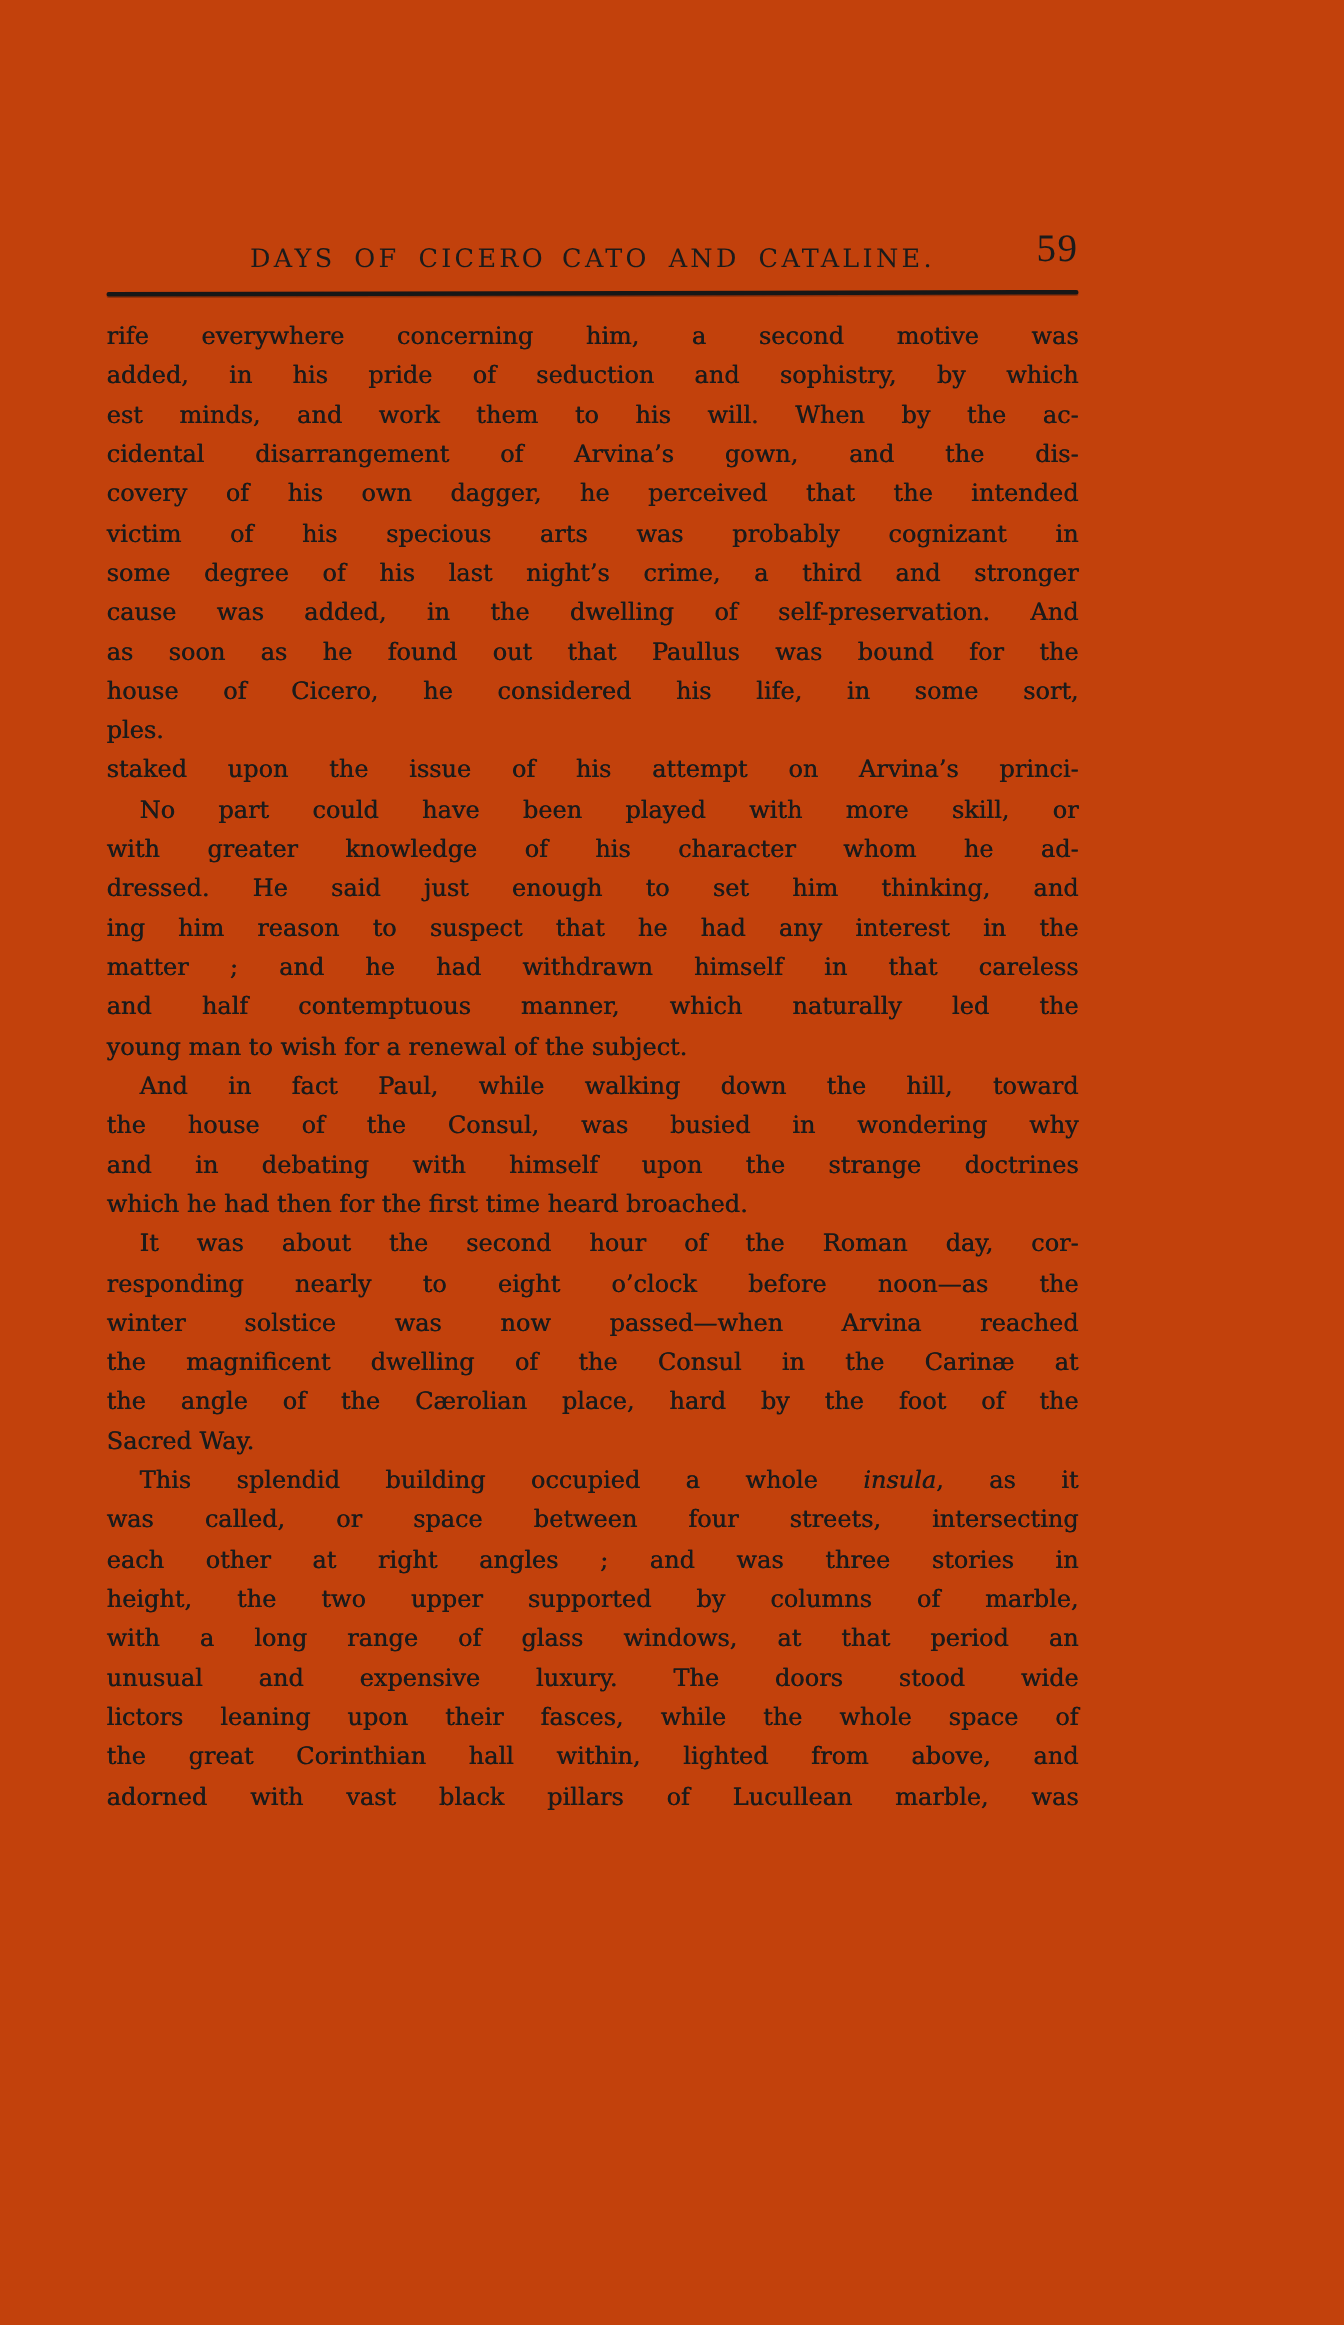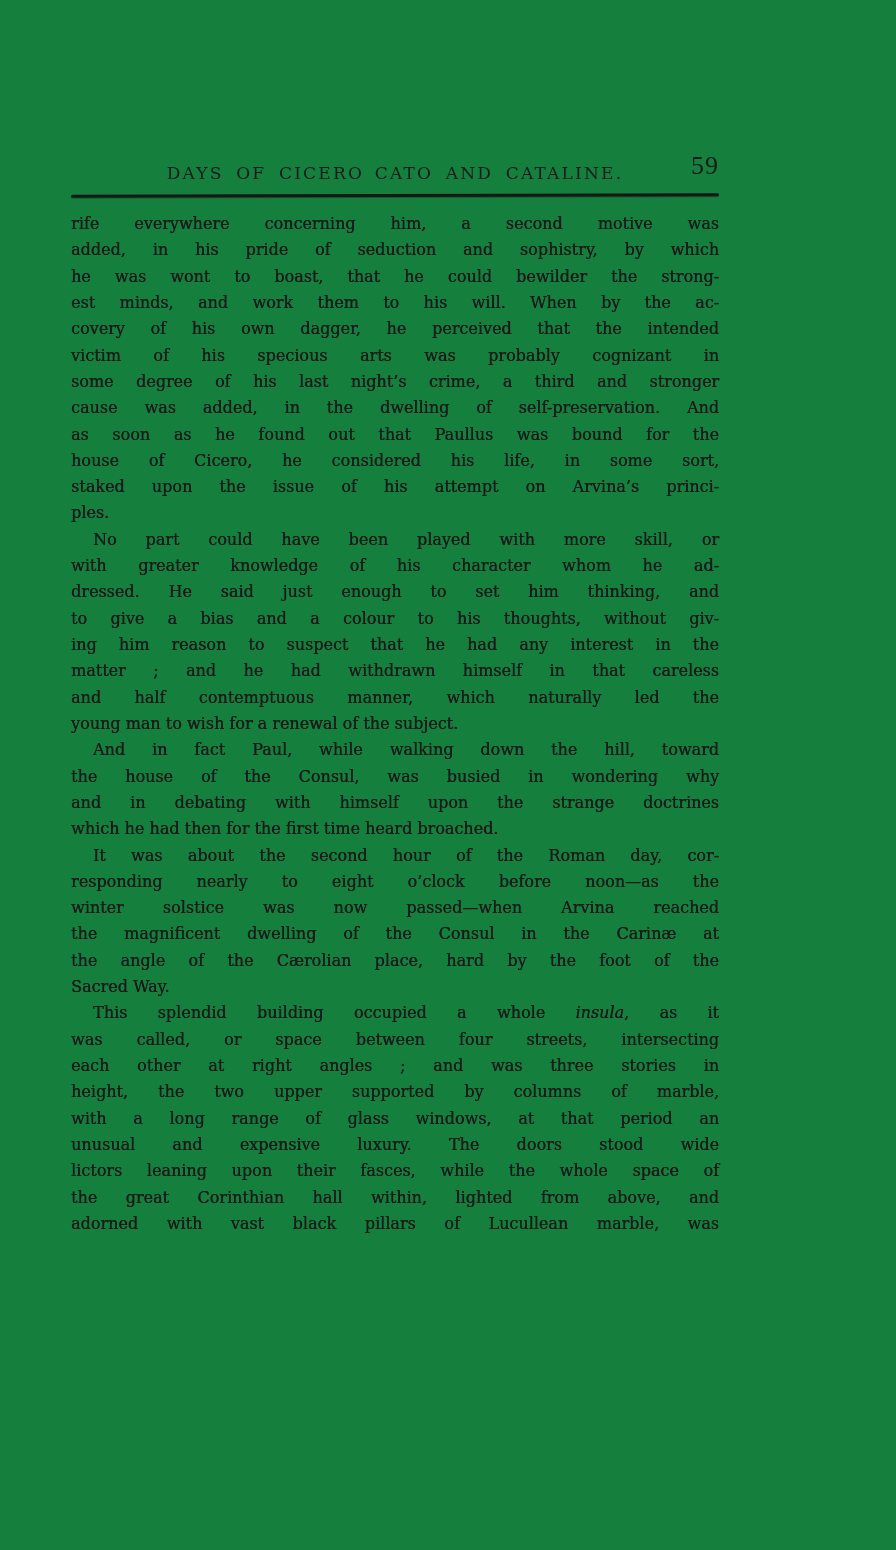--- a/index.html
+++ b/index.html
@@ -1,20 +1,20 @@
 <!DOCTYPE html>
 <html><head>
 <meta charset="utf-8">
 <style>
   html, body { margin: 0; padding: 0; background: #ffffff; }
   .page {
     position: relative;
     width: 896px;
     height: 1550px;
-    background: #15803d;
+    background: #c2410c;
     font-family: "DejaVu Serif", serif;
     color: #1b1b1b;
     overflow: hidden;
   }
   .header {
     position: absolute;
     top: 150px;
     left: 71px;
     width: 648px;
     height: 40px;
@@ -70,34 +70,33 @@
 
 <div class="page">
   <div class="header">
     <div class="running-title">DAYS OF CICERO CATO AND CATALINE.</div>
     <div class="page-number">59</div>
   </div>
   <div class="header-rule"></div>
   <div class="page-text">
       <div class="line"><span>rife everywhere concerning him, a second motive was</span></div>
       <div class="line"><span>added, in his pride of seduction and sophistry, by which</span></div>
-      <div class="line"><span>he was wont to boast, that he could bewilder the strong-</span></div>
       <div class="line"><span>est minds, and work them to his will. When by the ac-</span></div>
+      <div class="line"><span>cidental disarrangement of Arvina’s gown, and the dis-</span></div>
       <div class="line"><span>covery of his own dagger, he perceived that the intended</span></div>
       <div class="line"><span>victim of his specious arts was probably cognizant in</span></div>
       <div class="line"><span>some degree of his last night’s crime, a third and stronger</span></div>
       <div class="line"><span>cause was added, in the dwelling of self-preservation. And</span></div>
       <div class="line"><span>as soon as he found out that Paullus was bound for the</span></div>
       <div class="line"><span>house of Cicero, he considered his life, in some sort,</span></div>
+      <div class="line lastline"><span>ples.</span></div>
       <div class="line"><span>staked upon the issue of his attempt on Arvina’s princi-</span></div>
-      <div class="line lastline"><span>ples.</span></div>
       <div class="line indent"><span>No part could have been played with more skill, or</span></div>
       <div class="line"><span>with greater knowledge of his character whom he ad-</span></div>
       <div class="line"><span>dressed. He said just enough to set him thinking, and</span></div>
-      <div class="line"><span>to give a bias and a colour to his thoughts, without giv-</span></div>
       <div class="line"><span>ing him reason to suspect that he had any interest in the</span></div>
       <div class="line"><span>matter ; and he had withdrawn himself in that careless</span></div>
       <div class="line"><span>and half contemptuous manner, which naturally led the</span></div>
       <div class="line lastline"><span>young man to wish for a renewal of the subject.</span></div>
       <div class="line indent"><span>And in fact Paul, while walking down the hill, toward</span></div>
       <div class="line"><span>the house of the Consul, was busied in wondering why</span></div>
       <div class="line"><span>and in debating with himself upon the strange doctrines</span></div>
       <div class="line lastline"><span>which he had then for the first time heard broached.</span></div>
       <div class="line indent"><span>It was about the second hour of the Roman day, cor-</span></div>
       <div class="line"><span>responding nearly to eight o’clock before noon—as the</span></div>

